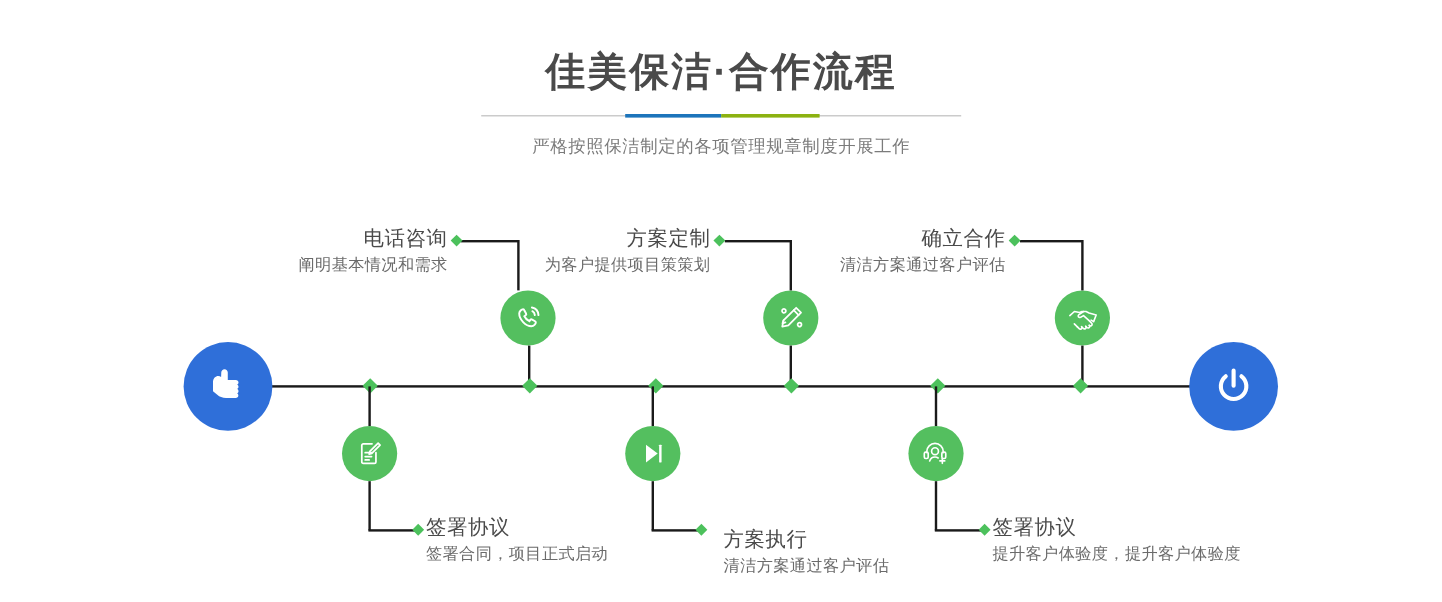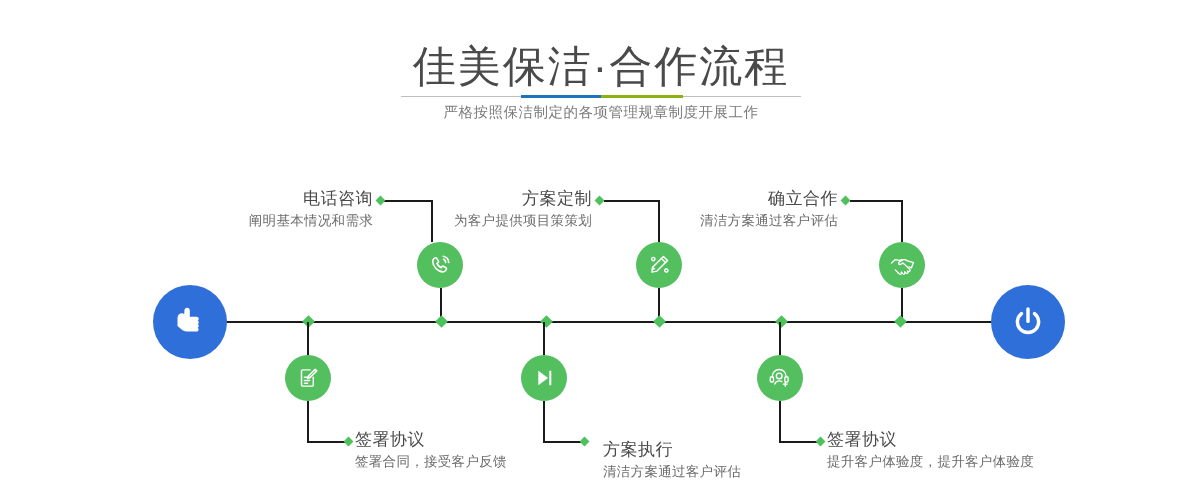--- a/index.html
+++ b/index.html
@@ -24,22 +24,22 @@
     position: absolute;
     left: 0;
     top: 0;
     width: 1202px;
     text-align: center;
   }
   .title {
     position: absolute;
     left: 0; top: 38px;
     width: 1202px;
-    font-size: 43px;
-    font-weight: normal;
+    font-size: 33px;
+    font-weight: bold;
     letter-spacing: 2px;
     color: #4a4a4a;
     white-space: nowrap;
   }
   .divider {
     position: absolute;
     left: 401px;
     top: 95px;
     width: 400px;
     height: 3px;
@@ -57,21 +57,21 @@
     background: #1c74bb;
   }
   .divider .d-green {
     position: absolute;
     left: 200px; top: 0px;
     width: 82px; height: 3px;
     background: #8cb211;
   }
   .subtitle {
     position: absolute;
-    left: 0; top: 103px;
+    left: 0; top: 113px;
     width: 1202px;
     font-size: 14.5px;
     color: #7b7b7b;
     letter-spacing: 0.5px;
     white-space: nowrap;
   }
 
   
   .timeline {
     position: absolute;
@@ -225,21 +225,21 @@
             <path d="M49.5 10.5l4 4-17 17-5.5 1.5 1.5-5.5z"></path>
           </svg>
         </span>
       </div>
       <div class="vline" style="left:307px; top:322px; height:33px;"></div>
       <div class="vline" style="left:307px; top:401px; height:41px;"></div>
       <div class="hline" style="left:307px; top:441px; width:42px;"></div>
       <div class="diamond small" style="left:345px; top:438px;"></div>
       <div class="label bottom" style="left:355px; top:429px; width:330px;">
         <div class="l-title">签署协议</div>
-        <div class="l-desc">签署合同，接受客户反馈</div>
+        <div class="l-desc">签署合同，项目正式启动</div>
       </div>
     </div>
 
     <div>
       <div class="diamond" style="left:542px; top:317px;"></div>
       <div class="node-circle" style="left:636px; top:242px;">
         <span>
           <svg width="26" height="26" viewBox="0 0 64 64" fill="none" stroke="#ffffff" stroke-width="3.6" stroke-linecap="round" stroke-linejoin="round">
             <path d="M43 11l10 10-26 26-12.5 2.5L17 37z"></path>
             <line x1="38" y1="16" x2="48" y2="26"></line>

